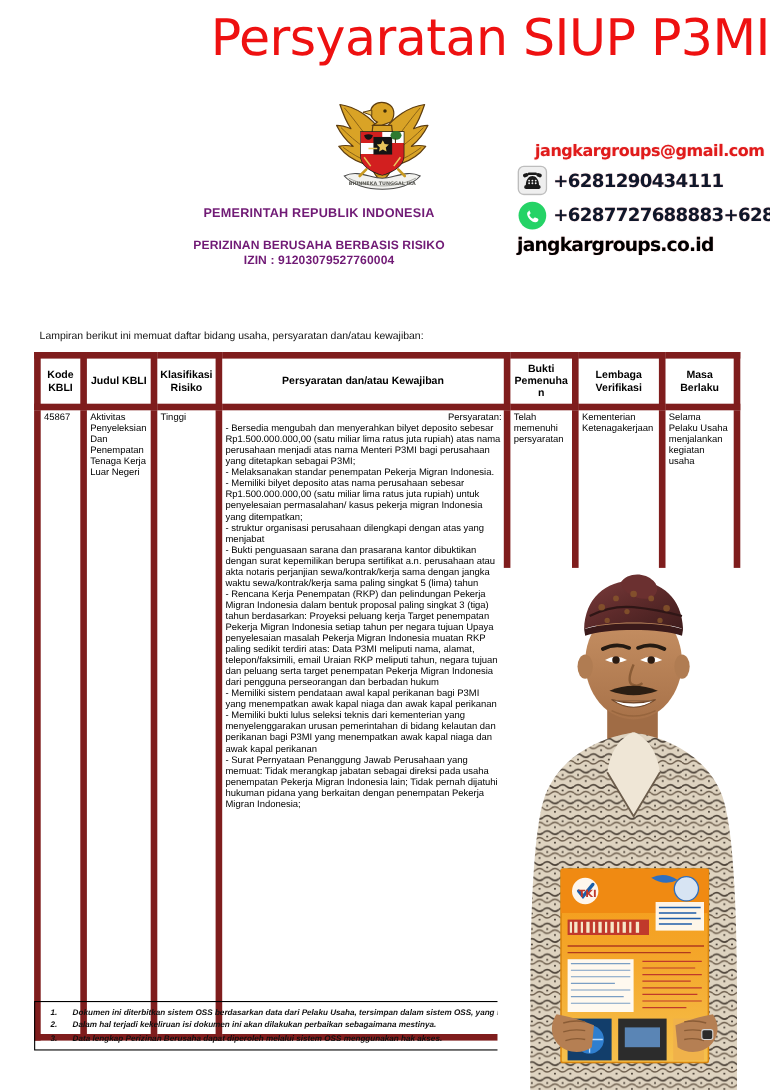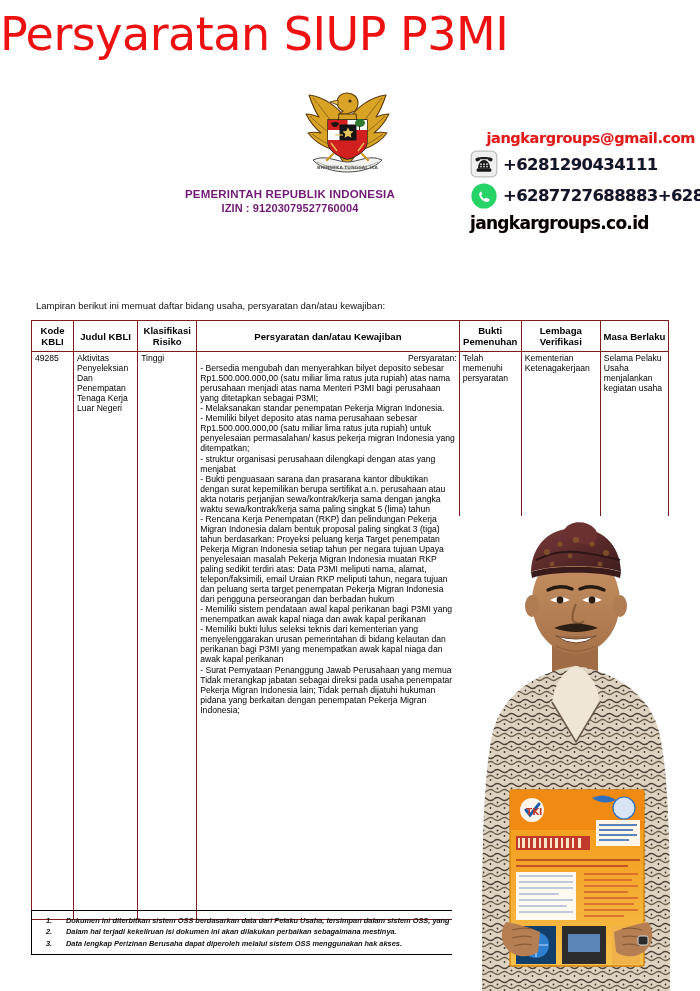--- a/index.html
+++ b/index.html
@@ -9,21 +9,21 @@
     font-family:"Liberation Sans", sans-serif;
     position:relative;
     overflow:hidden;
     -webkit-font-smoothing:antialiased;
   }
   .page{position:relative;width:700px;height:991px;}
 
   
   .title{
     position:absolute;left:0;top:8px;width:700px;
-    text-align:left;
+    text-align:right;
     color:#ee1111;
     font-size:46px;
     font-weight:400;
     letter-spacing:-0.5px;
     line-height:1.15;
     font-family:"DejaVu Sans", sans-serif;
   }
 
   
   .emblem{position:absolute;left:295px;top:80px;width:105px;height:100px;}
@@ -69,21 +69,21 @@
     font-size:9.5px;color:#111;
   }
 
   
   .tbl{
     position:absolute;left:31px;top:320px;width:638px;
     border-collapse:collapse;table-layout:fixed;
     font-size:8.6px;color:#000;
   }
   .tbl td,.tbl th{
-    border:1px solid #7f1d1d;
+    border:6px solid #7f1d1d;
     vertical-align:top;
     padding:1px 2px 1px 3px;
     line-height:1.17;
     word-wrap:break-word;
   }
   .tbl th{
     text-align:center;font-weight:bold;font-size:9.6px;
     vertical-align:middle;padding:4px 2px;line-height:1.15;
   }
   .c-kode{width:42px;}
@@ -170,20 +170,21 @@
       <path d="M18 80 C30 74 42 82 52.5 82 C63 82 75 74 87 80 C80 88 66 92 52.5 92 C39 92 25 88 18 80 Z" fill="#f2f2ef" stroke="#4a4a4a" stroke-width="1"></path>
       <path d="M22 82 C34 88 46 89 52.5 89 C59 89 71 88 83 82" stroke="#9b9b95" stroke-width="0.8" fill="none"></path>
       <text x="52.5" y="88.5" font-family="DejaVu Sans, sans-serif" font-size="4.4" fill="#5a5a54" text-anchor="middle" font-weight="bold">BHINNEKA TUNGGAL IKA</text>
 
       <path d="M38 74 l-6 6 M67 74 l6 6" stroke="#c99a22" stroke-width="2.4" stroke-linecap="round"></path>
     </svg>
   </div>
 
   <div class="govblock">
     <div class="gov1">PEMERINTAH REPUBLIK INDONESIA</div>
+    <div class="gov2">PERIZINAN BERUSAHA BERBASIS RISIKO</div>
     <div class="gov4">IZIN : 91203079527760004</div>
   </div>
 
   <div class="contact">
     <div class="c-email">jangkargroups@gmail.com</div>
 
     <div class="c-row">
       <span class="ico">
         <svg viewBox="0 0 28 28" xmlns="http://www.w3.org/2000/svg">
           <rect x="1.2" y="1.2" width="25.6" height="25.6" rx="5" fill="#efefef" stroke="#bdbdbd" stroke-width="1.2"></rect>
@@ -240,21 +241,21 @@
         <th>Judul KBLI</th>
         <th>Klasifikasi Risiko</th>
         <th>Persyaratan dan/atau Kewajiban</th>
         <th>Bukti Pemenuhan</th>
         <th>Lembaga Verifikasi</th>
         <th>Masa Berlaku</th>
       </tr>
     </thead>
     <tbody>
       <tr class="body-row">
-        <td>49285</td>
+        <td>45867</td>
         <td>Aktivitas Penyeleksian Dan Penempatan Tenaga Kerja Luar Negeri</td>
         <td>Tinggi</td>
         <td>
           <div class="pers-label">Persyaratan:</div>
           <div id="pers-list">
               <div class="pers-item">- Bersedia mengubah dan menyerahkan bilyet deposito sebesar Rp1.500.000.000,00 (satu miliar lima ratus juta rupiah) atas nama perusahaan menjadi atas nama Menteri P3MI bagi perusahaan yang ditetapkan sebagai P3MI;</div>
               <div class="pers-item">- Melaksanakan standar penempatan Pekerja Migran Indonesia.</div>
               <div class="pers-item">- Memiliki bilyet deposito atas nama perusahaan sebesar Rp1.500.000.000,00 (satu miliar lima ratus juta rupiah) untuk penyelesaian permasalahan/ kasus pekerja migran Indonesia yang ditempatkan;</div>
               <div class="pers-item">- struktur organisasi perusahaan dilengkapi dengan atas yang menjabat</div>
               <div class="pers-item">- Bukti penguasaan sarana dan prasarana kantor dibuktikan dengan surat kepemilikan berupa sertifikat a.n. perusahaan atau akta notaris perjanjian sewa/kontrak/kerja sama dengan jangka waktu sewa/kontrak/kerja sama paling singkat 5 (lima) tahun</div>

